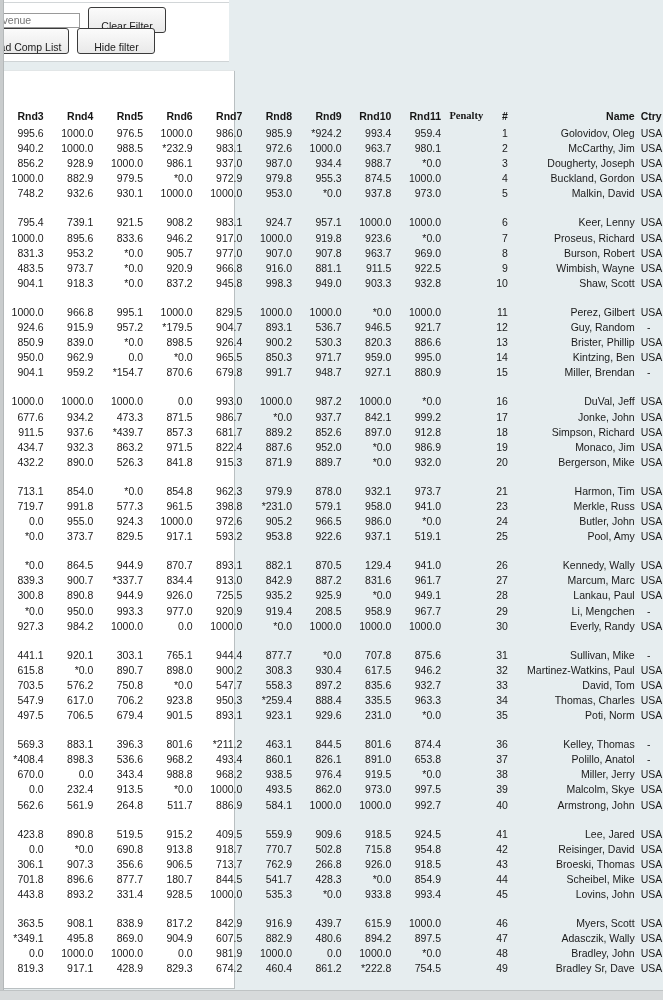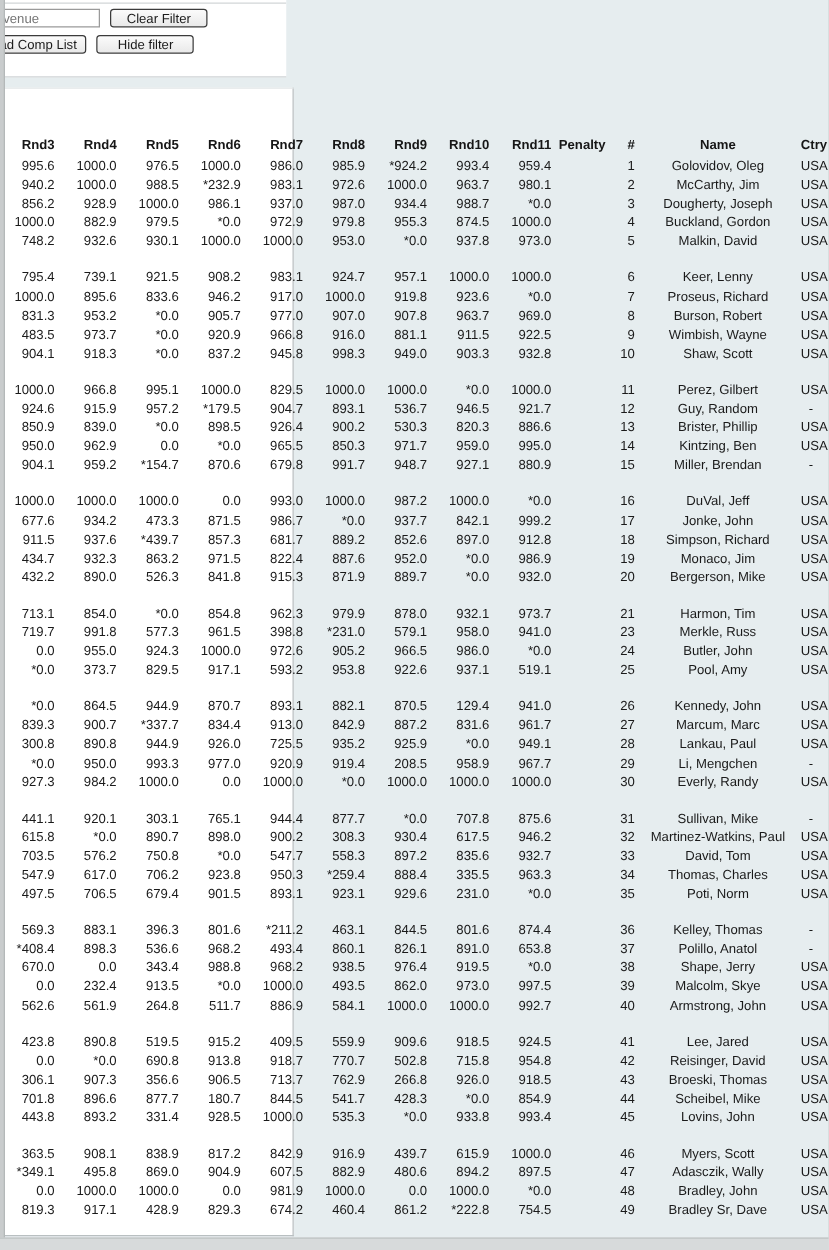--- a/index.html
+++ b/index.html
@@ -62,21 +62,21 @@
   .btn {
     height: 15px;
     min-width: 78px;
     border: 1px solid #3b3b3b;
     border-radius: 3px;
     background: linear-gradient(#fbfbfb, #e9e9e9);
     font-size: 10.5px;
     color: #1b1b1b;
     line-height: 12px;
     text-align: center;
-    padding: 0 7px;
+    padding: 12px 7px;
     font-family: "Liberation Sans", sans-serif;
     cursor: default;
     white-space: nowrap;
   }
   .btn.dl { min-width: 86px; }
 
   
   .table-panel {
     position: absolute;
     left: 4px; top: 70px;
@@ -122,23 +122,23 @@
   }
   table.results td {
     padding: 0 6px 0 0;
     height: 15.1px;
     line-height: 15.1px;
     vertical-align: middle;
     white-space: nowrap;
   }
   
   th.num, td.num { text-align: right; }
-  th.pen, td.pen { text-align: left; }
+  th.pen, td.pen { text-align: center; font-family: Liberation Serif, serif; }
   th.rank, td.rank { text-align: right; padding-right: 5px; }
-  th.name, td.name { text-align: center; padding-left: 0; }
+  th.name, td.name { text-align: right; padding-left: 0; }
   th.ctry, td.ctry { text-align: center; padding-left: 0; padding-right: 0; }
 
   
   col.c-rnd  { width: 49px; }
   col.c-pen  { width: 44px; }
   col.c-rank { width: 22px; }
   col.c-name { width: 125px; }
   col.c-ctry { width: 22px; }
 
   
@@ -573,21 +573,21 @@
             <td class="num">864.5</td>
             <td class="num">944.9</td>
             <td class="num">870.7</td>
             <td class="num">893.1</td>
             <td class="num">882.1</td>
             <td class="num">870.5</td>
             <td class="num">129.4</td>
             <td class="num">941.0</td>
             <td class="pen"></td>
             <td class="rank">26</td>
-            <td class="name">Kennedy, John</td>
+            <td class="name">Kennedy, Wally</td>
             <td class="ctry">USA</td>
           </tr>
           <tr>
             <td class="num">839.3</td>
             <td class="num">900.7</td>
             <td class="num">*337.7</td>
             <td class="num">834.4</td>
             <td class="num">913.0</td>
             <td class="num">842.9</td>
             <td class="num">887.2</td>
@@ -753,21 +753,21 @@
             <td class="num">0.0</td>
             <td class="num">343.4</td>
             <td class="num">988.8</td>
             <td class="num">968.2</td>
             <td class="num">938.5</td>
             <td class="num">976.4</td>
             <td class="num">919.5</td>
             <td class="num">*0.0</td>
             <td class="pen"></td>
             <td class="rank">38</td>
-            <td class="name">Shape, Jerry</td>
+            <td class="name">Miller, Jerry</td>
             <td class="ctry">USA</td>
           </tr>
           <tr>
             <td class="num">0.0</td>
             <td class="num">232.4</td>
             <td class="num">913.5</td>
             <td class="num">*0.0</td>
             <td class="num">1000.0</td>
             <td class="num">493.5</td>
             <td class="num">862.0</td>

